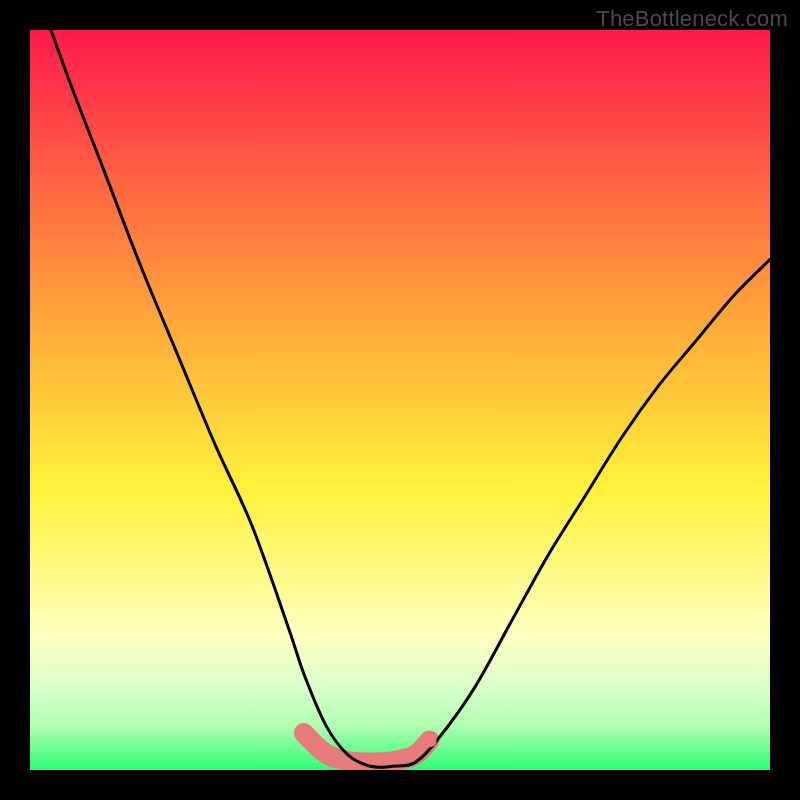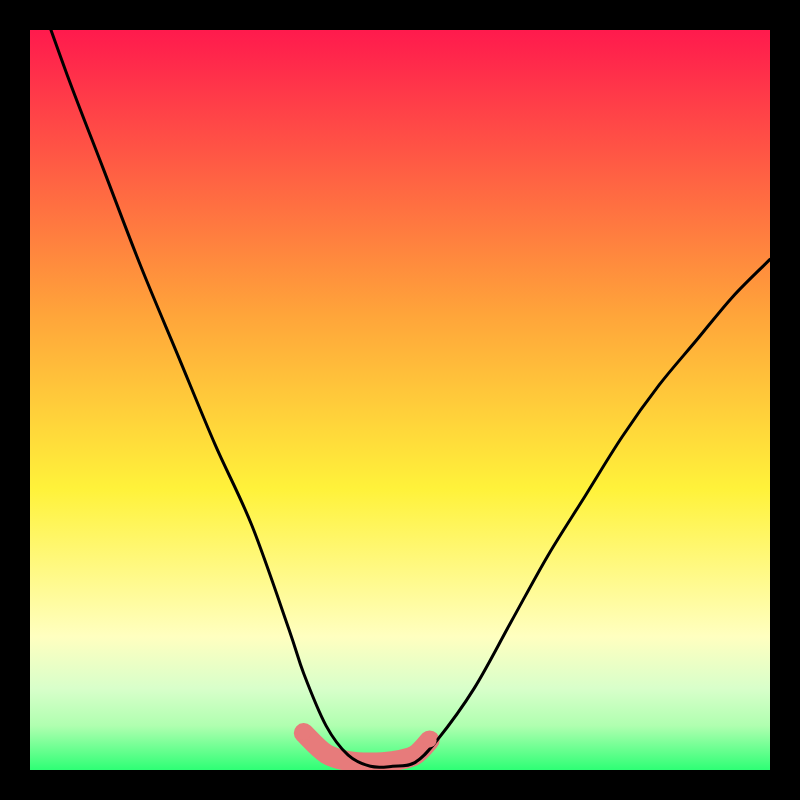--- a/index.html
+++ b/index.html
@@ -67,14 +67,15 @@
 
     <svg class="curve" viewBox="0 0 740 740" preserveAspectRatio="none" width="740" height="740">
       <path id="accent-path" fill="none" stroke="#e77b7b" stroke-width="20" stroke-linecap="round" stroke-linejoin="round" d="M 273.8 703 C 277.50 706.45, 288.60 719.03, 296.00 723.72 C 303.40 728.41, 310.80 729.64, 318.20 731.12 C 325.60 732.60, 333.00 732.60, 340.40 732.60 C 347.80 732.60, 355.20 732.35, 362.60 731.12 C 370.00 729.89, 378.63 728.65, 384.80 725.20 C 390.97 721.75, 397.13 712.87, 399.60 710.40"></path>
       <path id="main-path" fill="none" stroke="#000000" stroke-width="3" stroke-linecap="round" stroke-linejoin="round" d="M 0 -59.200000000000045 C 6.17 -41.93, 24.67 11.10, 37.00 44.40 C 49.33 77.70, 61.67 108.53, 74.00 140.60 C 86.33 172.67, 98.67 205.97, 111.00 236.80 C 123.33 267.63, 135.67 296.00, 148.00 325.60 C 160.33 355.20, 172.67 386.03, 185.00 414.40 C 197.33 442.77, 209.67 464.97, 222.00 495.80 C 234.33 526.63, 250.37 574.73, 259.00 599.40 C 267.63 624.07, 267.63 627.77, 273.80 643.80 C 279.97 659.83, 288.60 682.03, 296.00 695.60 C 303.40 709.17, 310.80 718.42, 318.20 725.20 C 325.60 731.98, 333.00 734.45, 340.40 736.30 C 347.80 738.15, 355.20 736.92, 362.60 736.30 C 370.00 735.68, 377.40 736.92, 384.80 732.60 C 392.20 728.28, 397.13 722.73, 407.00 710.40 C 416.87 698.07, 431.67 678.33, 444.00 658.60 C 456.33 638.87, 468.67 614.20, 481.00 592.00 C 493.33 569.80, 505.67 546.37, 518.00 525.40 C 530.33 504.43, 542.67 485.93, 555.00 466.20 C 567.33 446.47, 579.67 425.50, 592.00 407.00 C 604.33 388.50, 616.67 371.23, 629.00 355.20 C 641.33 339.17, 653.67 325.60, 666.00 310.80 C 678.33 296.00, 690.67 279.97, 703.00 266.40 C 715.33 252.83, 733.83 235.57, 740.00 229.40"></path>
       <circle id="dot-left" r="7" fill="#e77b7b" cx="273.8" cy="703"></circle>
       <circle id="dot-right" r="7" fill="#e77b7b" cx="399.6" cy="710.4"></circle>
     </svg>
 
   </div>
 
+  <div class="watermark">TheBottleneck.com</div>
 
 </div>
 
 </body></html>

